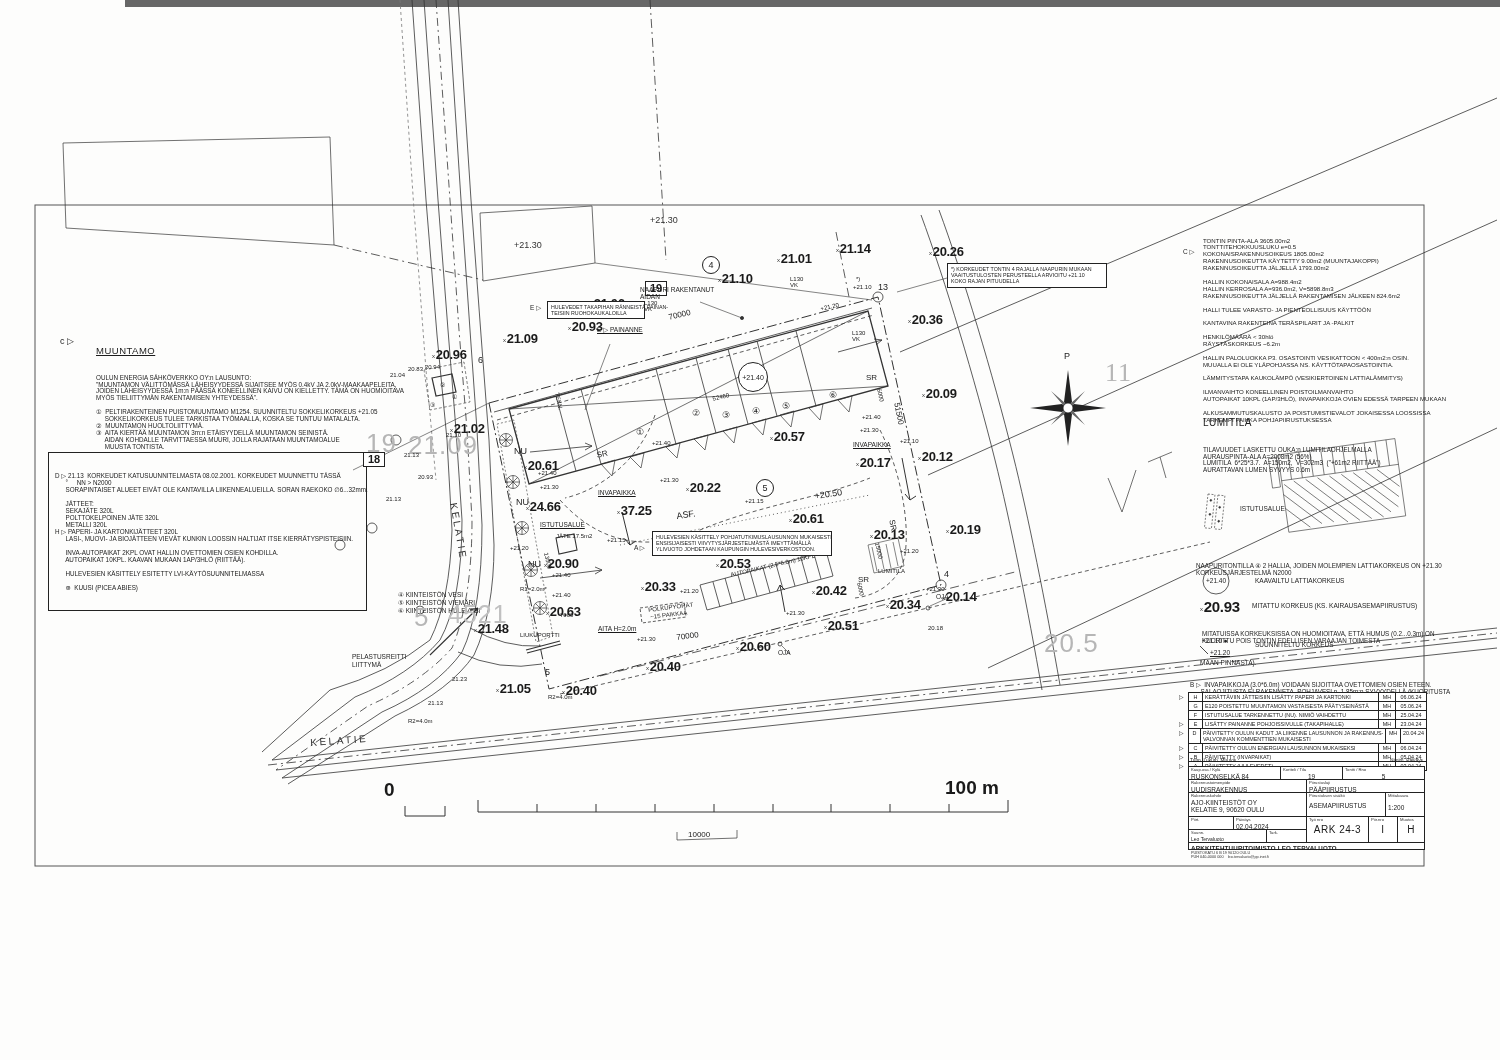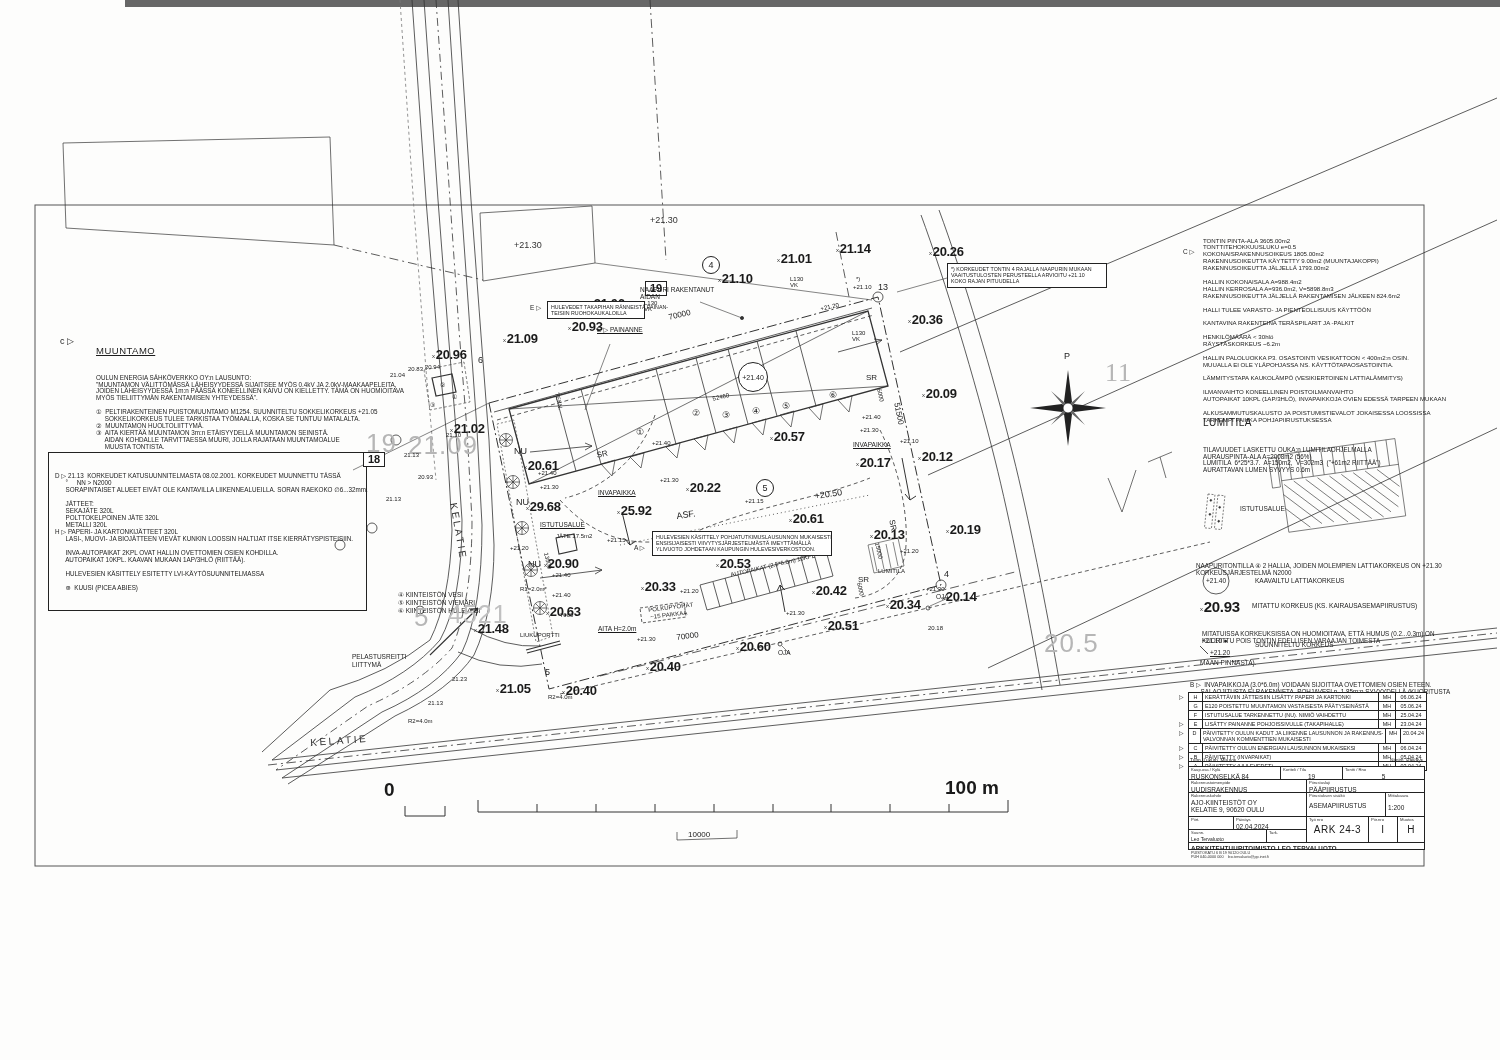--- a/index.html
+++ b/index.html
@@ -428,24 +428,24 @@
       <div class="pt sp" style="left: 918px; top: 450px;">20.12</div>
       <div class="pt circ2" style="left: 738px; top: 362px;">+21.40</div>
       <div class="pt dm" style="left: 712px; top: 396px; transform: rotate(-13deg);">52460</div>
       <div class="pt bay" style="left: 636px; top: 428px;">①</div>
       <div class="pt bay" style="left: 692px; top: 409px;">②</div>
       <div class="pt bay" style="left: 722px; top: 411px;">③</div>
       <div class="pt bay" style="left: 752px; top: 407px;">④</div>
       <div class="pt bay" style="left: 782px; top: 402px;">⑤</div>
       <div class="pt bay" style="left: 829px; top: 391px;">⑥</div>
       <div class="pt dm" style="left: 560px; top: 392px; transform: rotate(78deg);">TEKN.</div>
-      <div class="pt sp" style="left: 526px; top: 500px;">29.68</div>
+      <div class="pt sp" style="left: 526px; top: 500px;">24.66</div>
       <div class="pt sp" style="left: 686px; top: 481px;">20.22</div>
       <div class="pt cir" style="left: 756px; top: 479px;">5</div>
-      <div class="pt sp" style="left: 617px; top: 504px;">25.92</div>
+      <div class="pt sp" style="left: 617px; top: 504px;">37.25</div>
       <div class="pt lb2" style="left: 676px; top: 512px; transform: rotate(-8deg);">ASF.</div>
       <div class="pt lb2" style="left: 814px; top: 492px; transform: rotate(-8deg);">+20.50</div>
       <div class="pt sp" style="left: 789px; top: 512px;">20.61</div>
       <div class="pt sp" style="left: 946px; top: 523px;">20.19</div>
       <div class="pt sp" style="left: 870px; top: 528px;">20.13</div>
       <div class="pt dmL" style="left: 895px; top: 519px; transform: rotate(78deg);">SR</div>
       <div class="pt dm" style="left: 880px; top: 542px; transform: rotate(78deg);">15000</div>
       <div class="pt lbu" style="left: 598px; top: 490px;">INVAPAIKKA</div>
       <div class="pt lbu" style="left: 853px; top: 442px;">INVAPAIKKA</div>
       <div class="pt lbu" style="left: 540px; top: 522px;">ISTUTUSALUE</div>

